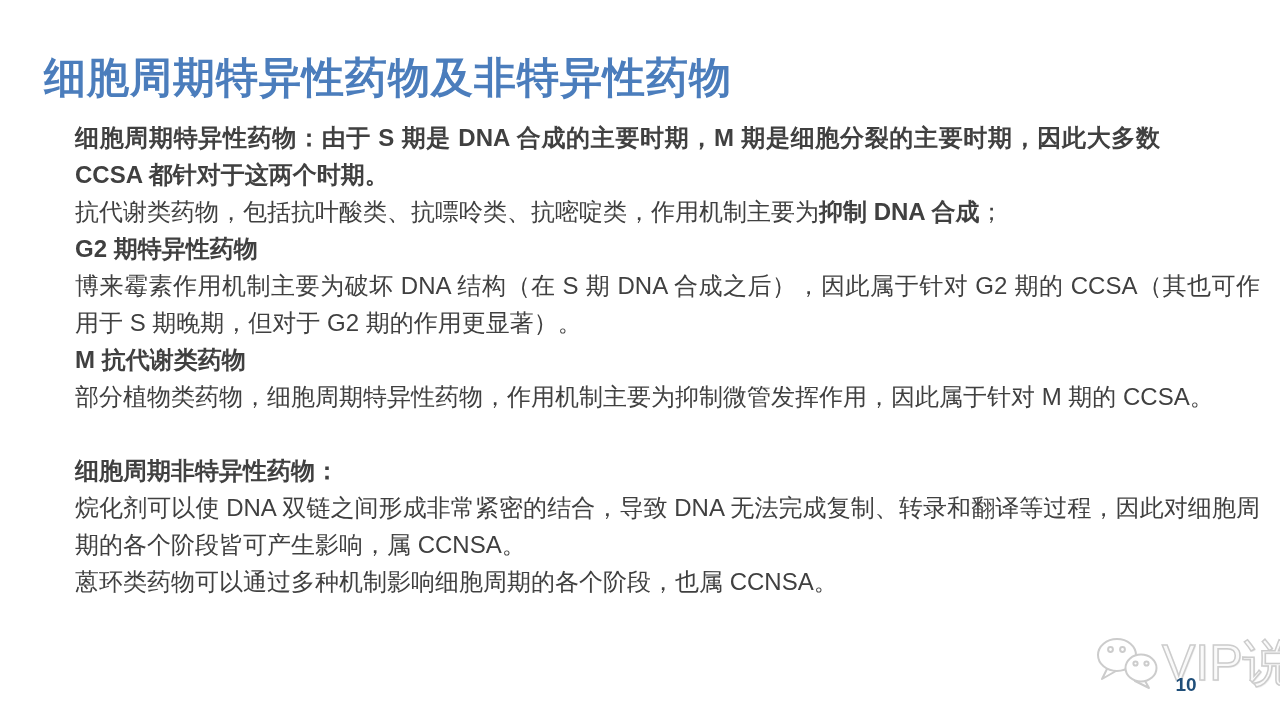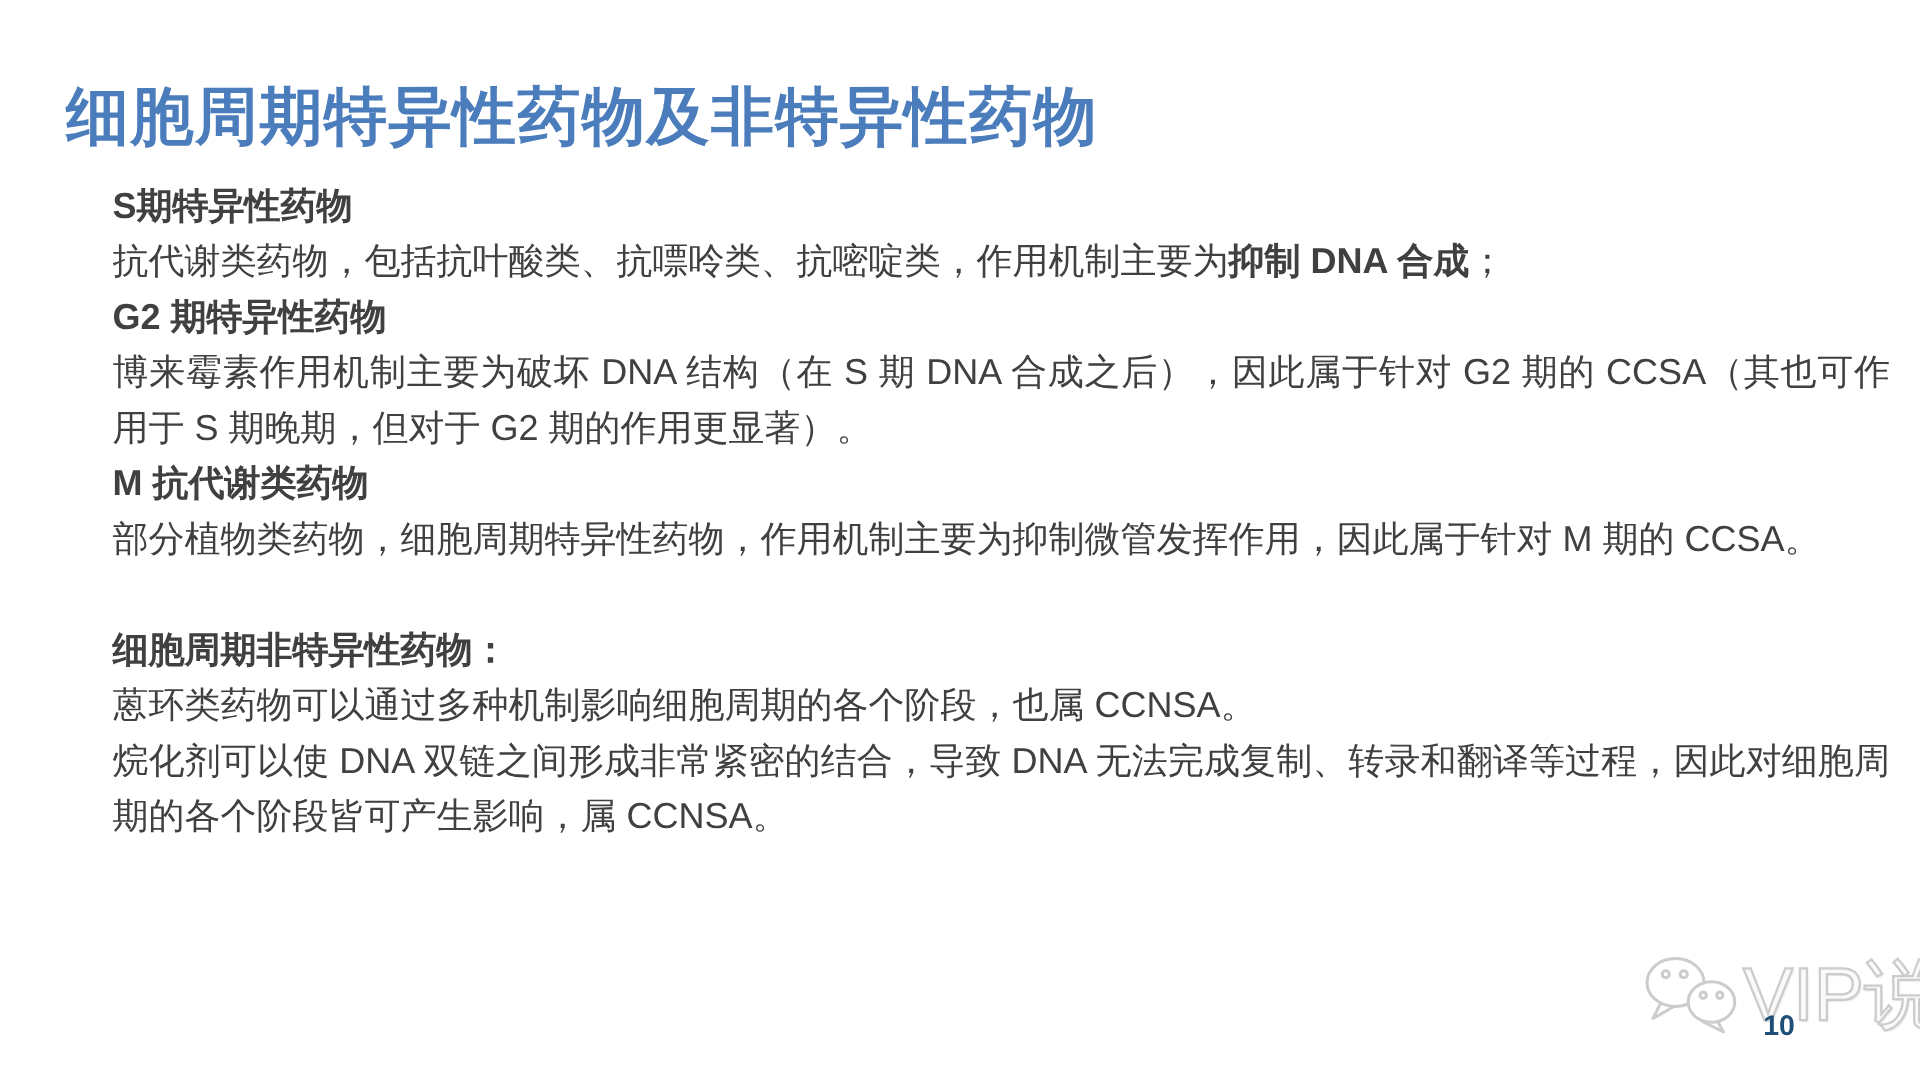--- a/index.html
+++ b/index.html
@@ -75,39 +75,39 @@
 </style>
 </head>
 <body>
 
 <div class="slide">
 
   <h1 class="slide-title">细胞周期特异性药物及非特异性药物</h1>
 
   <div class="body-text">
 
+    <p class="para intro bold">细胞周期特异性药物：由于 S 期是 DNA 合成的主要时期，M 期是细胞分裂的主要时期，因此大多数 CCSA 都针对于这两个时期。</p>
 
-    <p class="para heading">S期特异性药物</p>
 
     <p class="para"><span>抗代谢类药物，包括抗叶酸类、抗嘌呤类、抗嘧啶类，作用机制主要为</span><span class="bold">抑制 DNA 合成</span><span>；</span></p>
 
 
     <p class="para heading">G2 期特异性药物</p>
 
     <p class="para">博来霉素作用机制主要为破坏 DNA 结构（在 S 期 DNA 合成之后），因此属于针对 G2 期的 CCSA（其也可作用于 S 期晚期，但对于 G2 期的作用更显著）。</p>
 
     <p class="para heading">M 抗代谢类药物</p>
 
     <p class="para">部分植物类药物，细胞周期特异性药物，作用机制主要为抑制微管发挥作用，因此属于针对 M 期的 CCSA。</p>
 
     <p class="para heading gap-above">细胞周期非特异性药物：</p>
 
+    <p class="para">烷化剂可以使 DNA 双链之间形成非常紧密的结合，导致 DNA 无法完成复制、转录和翻译等过程，因此对细胞周期的各个阶段皆可产生影响，属 CCNSA。</p>
+
     <p class="para">蒽环类药物可以通过多种机制影响细胞周期的各个阶段，也属 CCNSA。</p>
-
-    <p class="para">烷化剂可以使 DNA 双链之间形成非常紧密的结合，导致 DNA 无法完成复制、转录和翻译等过程，因此对细胞周期的各个阶段皆可产生影响，属 CCNSA。</p>
 
   </div>
 
   <div class="footer-brand">
     <div class="wechat-icon-box">
       <svg width="68" height="54" viewBox="0 0 68 54">
         <g fill="#ffffff" stroke="#cccccc" stroke-width="2" stroke-linejoin="round">
           <path d="M 14 31 L 8 43 L 22 35 Z"></path>
           <ellipse cx="23" cy="19" rx="19" ry="16"></ellipse>
           <circle cx="16.5" cy="13.5" r="2.4"></circle>

